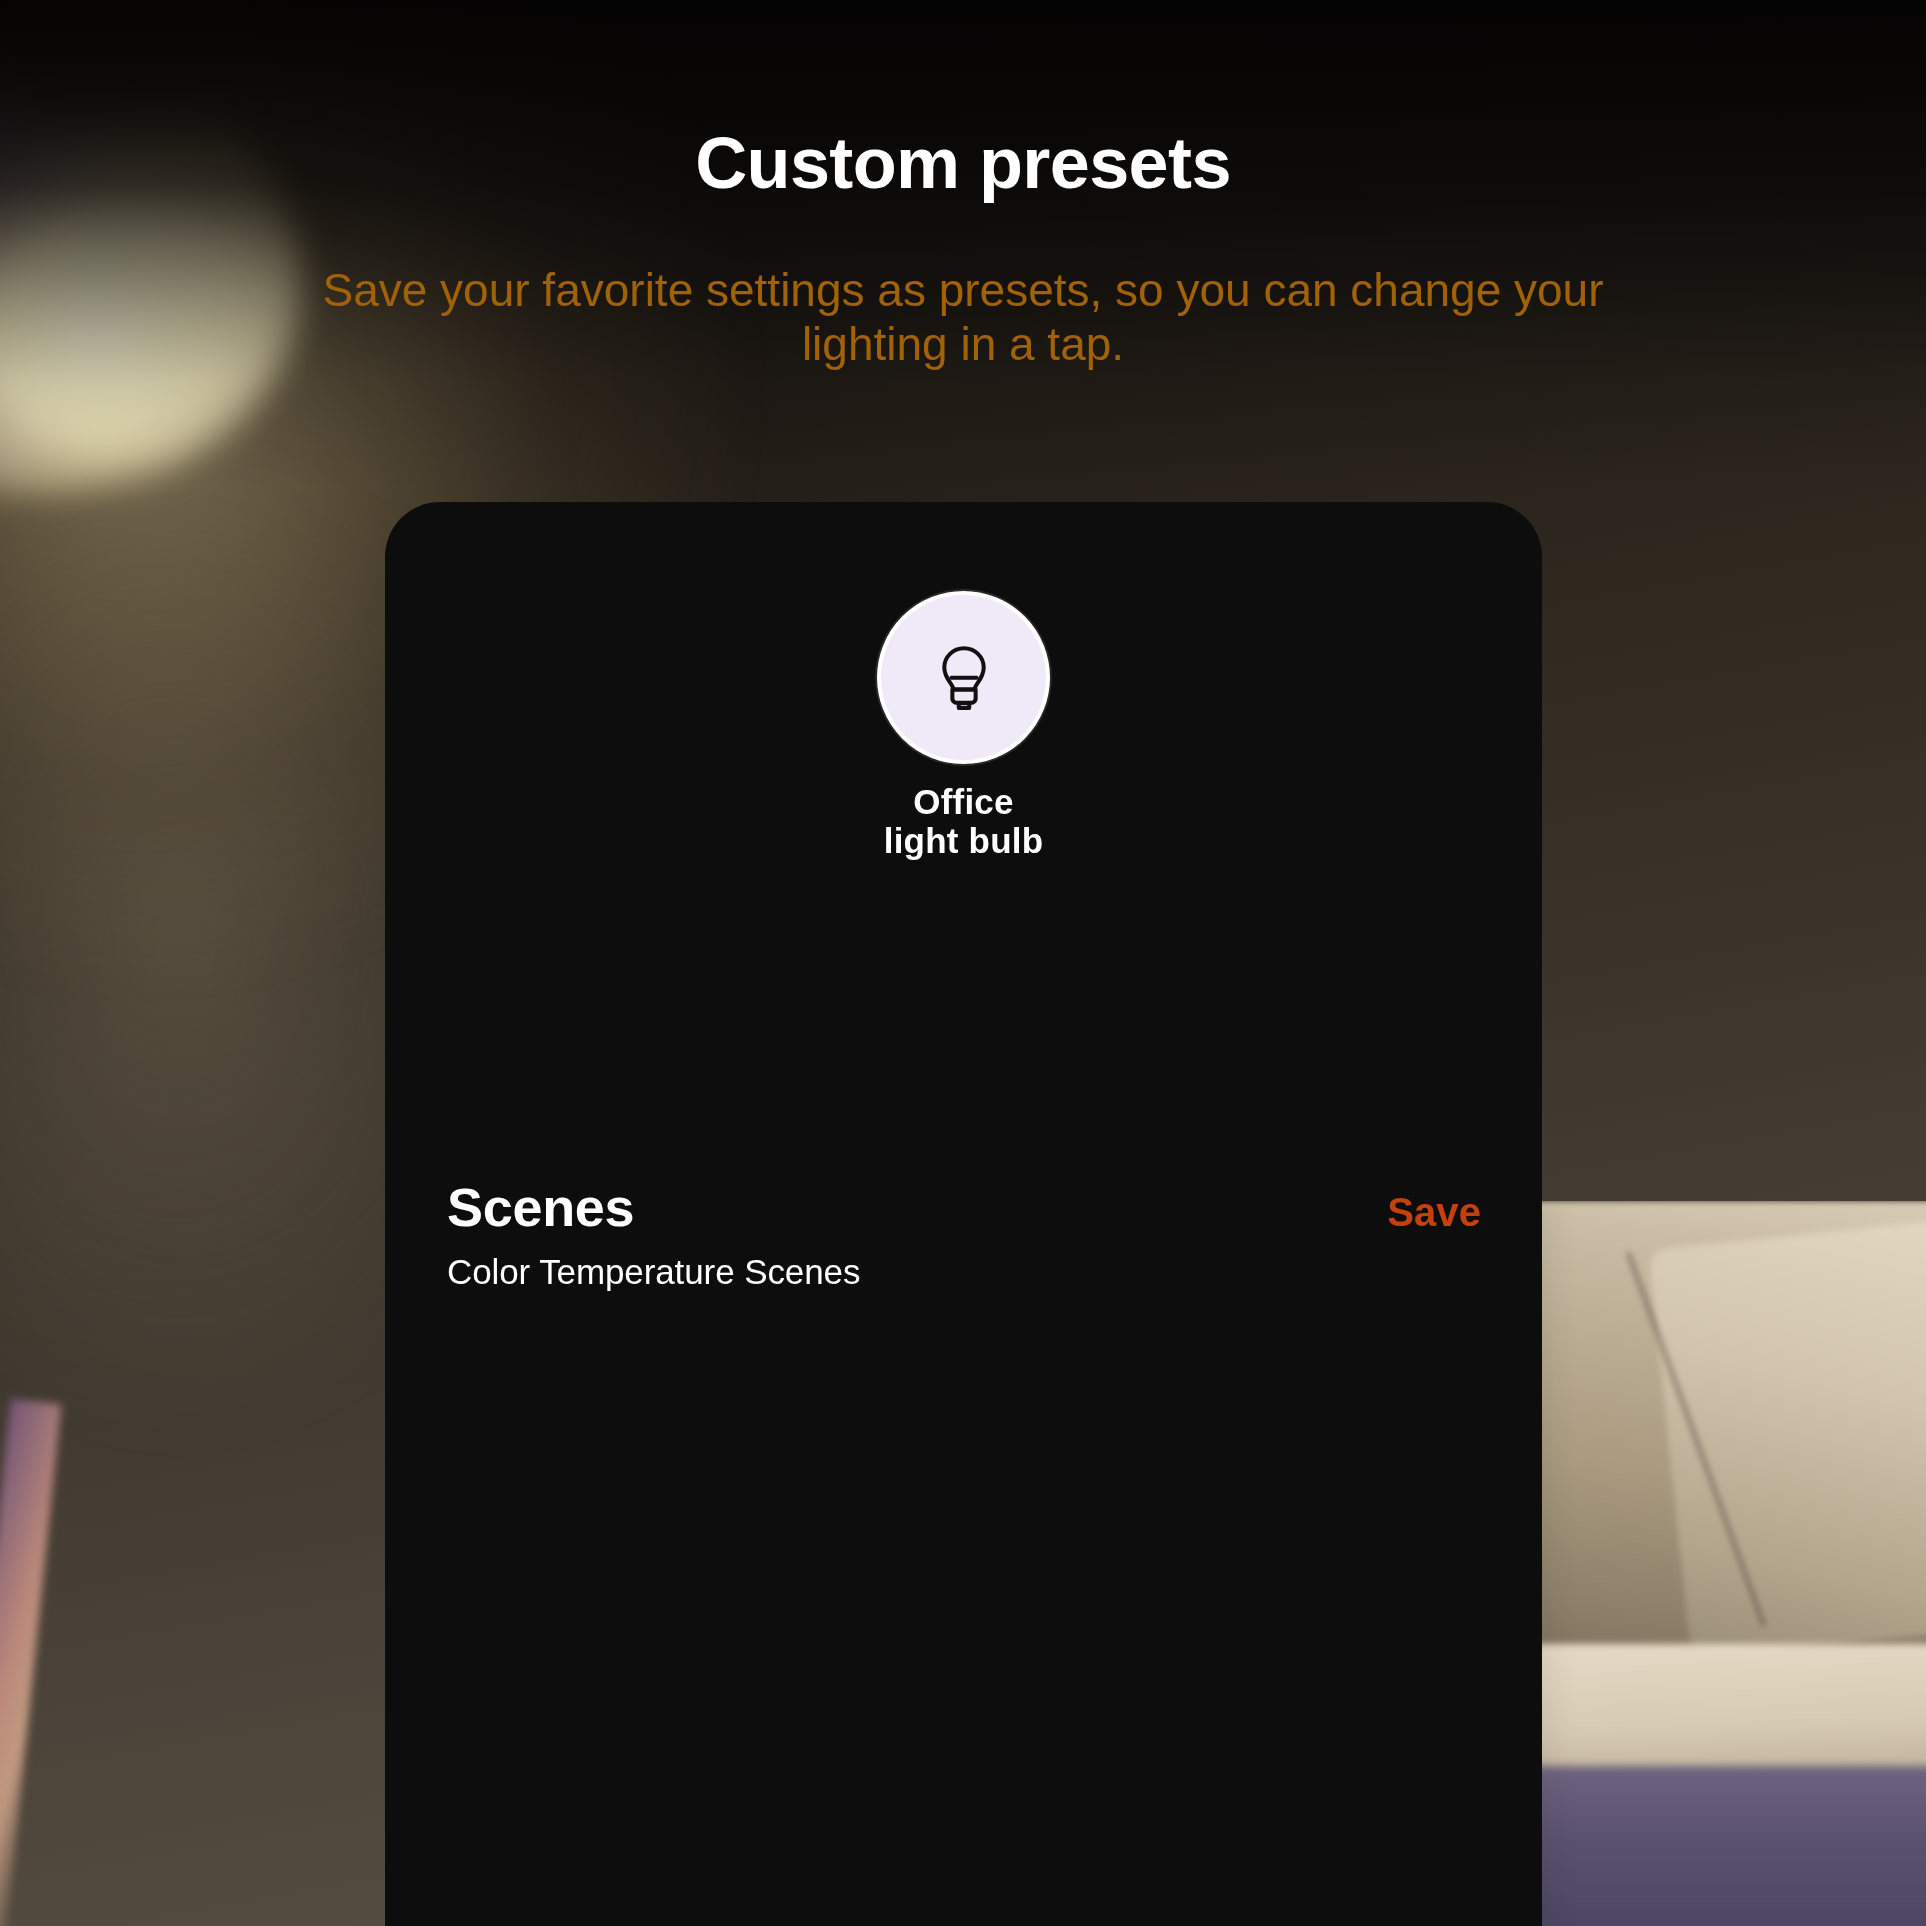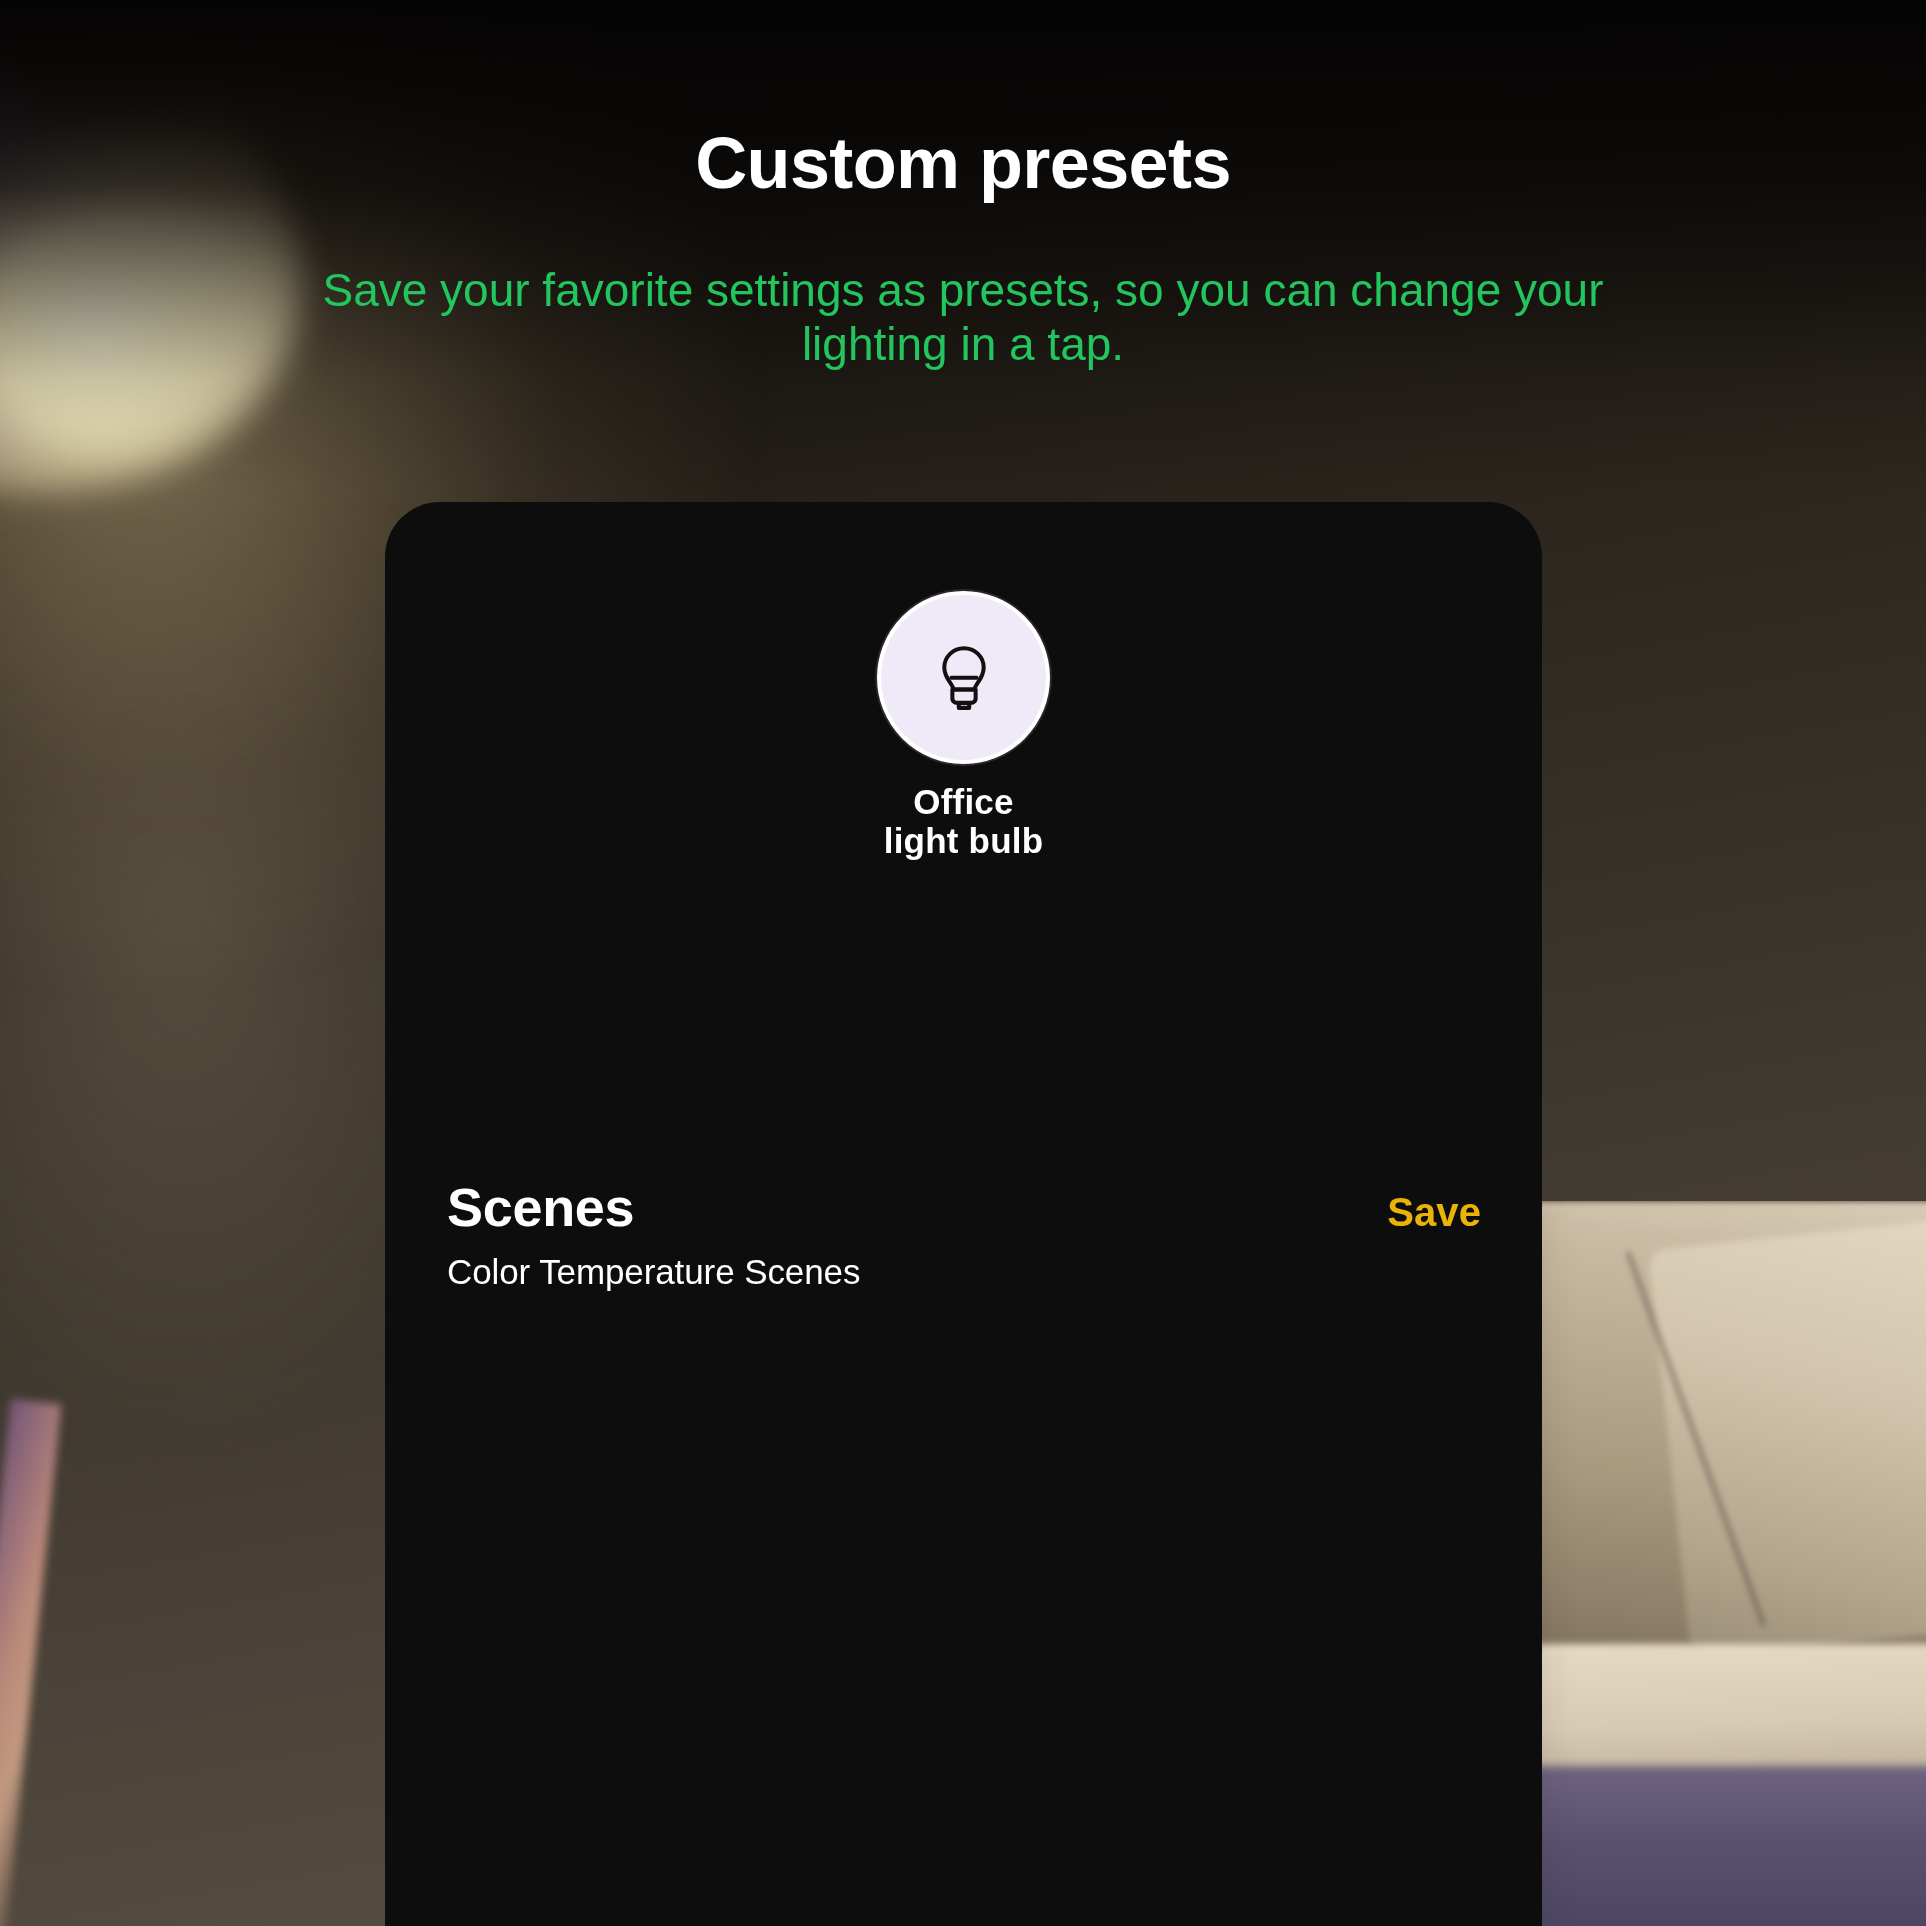--- a/index.html
+++ b/index.html
@@ -120,21 +120,21 @@
     font-size:72px;
     font-weight:bold;
     letter-spacing:-0.6px;
     line-height:1.0;
   }
   .subhead {
     position:absolute; left:50%; top:263px;
     transform:translateX(-50%);
     width:1412px;
     text-align:center;
-    color:#22c55e;
+    color:#a16207;
     font-size:46px;
     font-weight:400;
     line-height:1.18;
   }
 
   
   .phone {
     position:absolute;
     left:385px; top:502px;
     width:1157px; height:1425px;
@@ -172,21 +172,21 @@
     width:1034px;
     display:flex; align-items:baseline; justify-content:space-between;gap:32px;
   }
   .scenes-title {
     color:#ffffff;
     font-size:54px;
     font-weight:bold;
     letter-spacing:-0.3px;
   }
   .save-btn {
-    color:#eab308;
+    color:#c2410c;
     font-size:40px;
     font-weight:bold;
     letter-spacing:0.1px;
     cursor:pointer;
   }
   .scenes-sub {
     position:absolute; left:62px; top:750px;
     color:#ffffff;
     font-size:35px;
     font-weight:normal;

